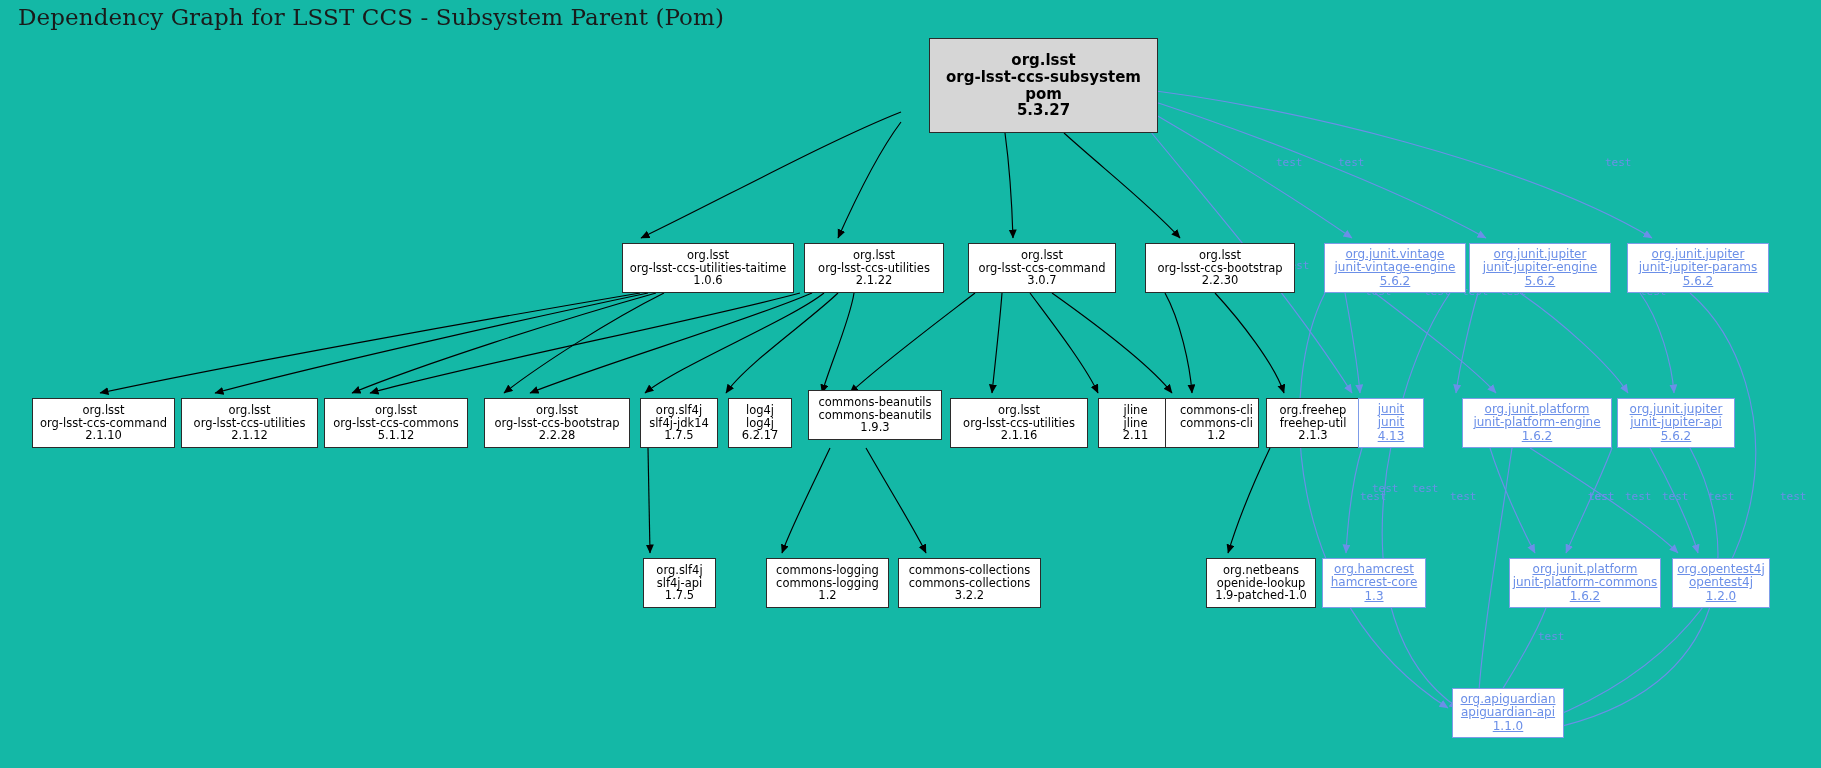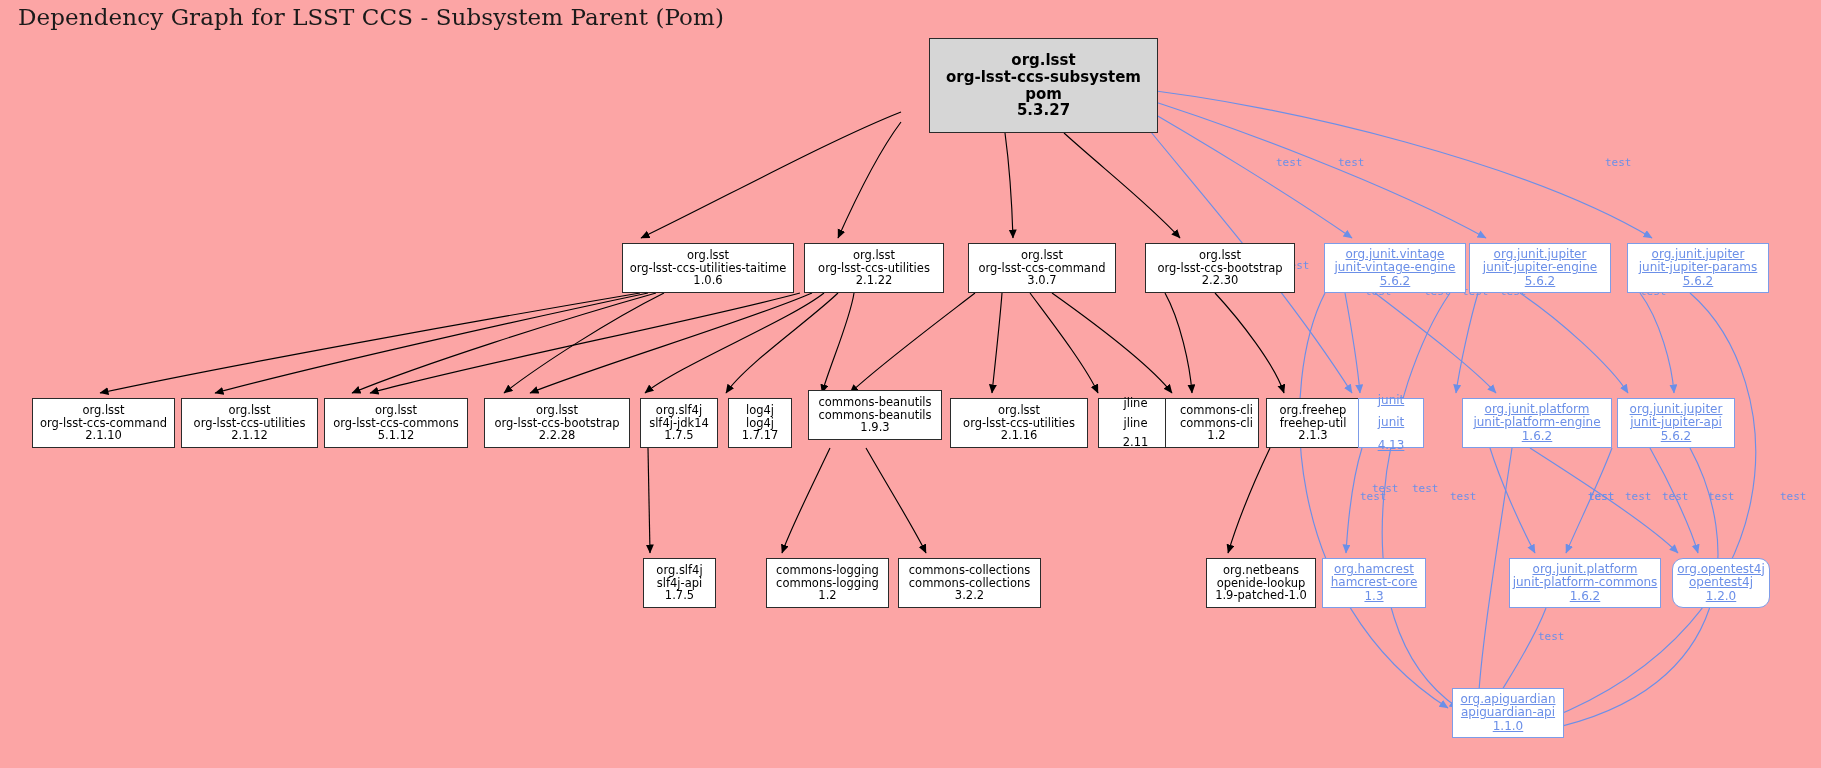--- a/index.html
+++ b/index.html
@@ -4,21 +4,21 @@
 <style>
   html, body {
     margin: 0;
     padding: 0;
     background: #ffffff;
   }
   #page {
     position: relative;
     width: 1821px;
     height: 768px;
-    background: #fca5a5;
+    background: #14b8a6;
     overflow: hidden;
     font-family: "DejaVu Sans", sans-serif;
   }
   #graph-title {
     position: absolute;
     left: 18px;
     top: 4px;
     font-family: "DejaVu Serif", serif;
     font-size: 23px;
     color: #1a1a1a;
@@ -234,48 +234,48 @@
         <span class="node-line">2.2.28</span>
       </div>
       <div class="node-box compile" style="left: 612px; top: 398px; width: 78px; height: 50px;">
         <span class="node-line">org.slf4j</span>
         <span class="node-line">slf4j-jdk14</span>
         <span class="node-line">1.7.5</span>
       </div>
       <div class="node-box compile" style="left: 700px; top: 398px; width: 64px; height: 50px;">
         <span class="node-line">log4j</span>
         <span class="node-line">log4j</span>
-        <span class="node-line">1.7.17</span>
+        <span class="node-line">6.2.17</span>
       </div>
       <div class="node-box compile" style="left: 780px; top: 390px; width: 134px; height: 50px;">
         <span class="node-line">commons-beanutils</span>
         <span class="node-line">commons-beanutils</span>
         <span class="node-line">1.9.3</span>
       </div>
       <div class="node-box compile" style="left: 922px; top: 398px; width: 138px; height: 50px;">
         <span class="node-line">org.lsst</span>
         <span class="node-line">org-lsst-ccs-utilities</span>
         <span class="node-line">2.1.16</span>
       </div>
-      <div class="node-box compile" style="left: 1070px; top: 398px; width: 75px; height: 50px; gap: 7px;">
+      <div class="node-box compile" style="left: 1070px; top: 398px; width: 75px; height: 50px;">
         <span class="node-line">jline</span>
         <span class="node-line">jline</span>
         <span class="node-line">2.11</span>
       </div>
       <div class="node-box compile" style="left: 1137px; top: 398px; width: 94px; height: 50px; padding-left: 9px;">
         <span class="node-line">commons-cli</span>
         <span class="node-line">commons-cli</span>
         <span class="node-line">1.2</span>
       </div>
       <div class="node-box compile" style="left: 1238px; top: 398px; width: 94px; height: 50px;">
         <span class="node-line">org.freehep</span>
         <span class="node-line">freehep-util</span>
         <span class="node-line">2.1.3</span>
       </div>
-      <div class="node-box test" style="left: 1330px; top: 398px; width: 66px; height: 50px; gap: 9px;">
+      <div class="node-box test" style="left: 1330px; top: 398px; width: 66px; height: 50px;">
         <span class="node-line">junit</span>
         <span class="node-line">junit</span>
         <span class="node-line">4.13</span>
       </div>
       <div class="node-box test" style="left: 1434px; top: 398px; width: 150px; height: 50px;">
         <span class="node-line">org.junit.platform</span>
         <span class="node-line">junit-platform-engine</span>
         <span class="node-line">1.6.2</span>
       </div>
       <div class="node-box test" style="left: 1589px; top: 398px; width: 118px; height: 50px;">
@@ -306,21 +306,21 @@
       <div class="node-box test" style="left: 1294px; top: 558px; width: 104px; height: 50px;">
         <span class="node-line">org.hamcrest</span>
         <span class="node-line">hamcrest-core</span>
         <span class="node-line">1.3</span>
       </div>
       <div class="node-box test" style="left: 1481px; top: 558px; width: 152px; height: 50px;">
         <span class="node-line">org.junit.platform</span>
         <span class="node-line">junit-platform-commons</span>
         <span class="node-line">1.6.2</span>
       </div>
-      <div class="node-box test" style="left: 1644px; top: 558px; width: 98px; height: 50px; border-radius: 11px;">
+      <div class="node-box test" style="left: 1644px; top: 558px; width: 98px; height: 50px;">
         <span class="node-line">org.opentest4j</span>
         <span class="node-line">opentest4j</span>
         <span class="node-line">1.2.0</span>
       </div>
       <div class="node-box test" style="left: 1424px; top: 688px; width: 112px; height: 50px;">
         <span class="node-line">org.apiguardian</span>
         <span class="node-line">apiguardian-api</span>
         <span class="node-line">1.1.0</span>
       </div>
     </div>

